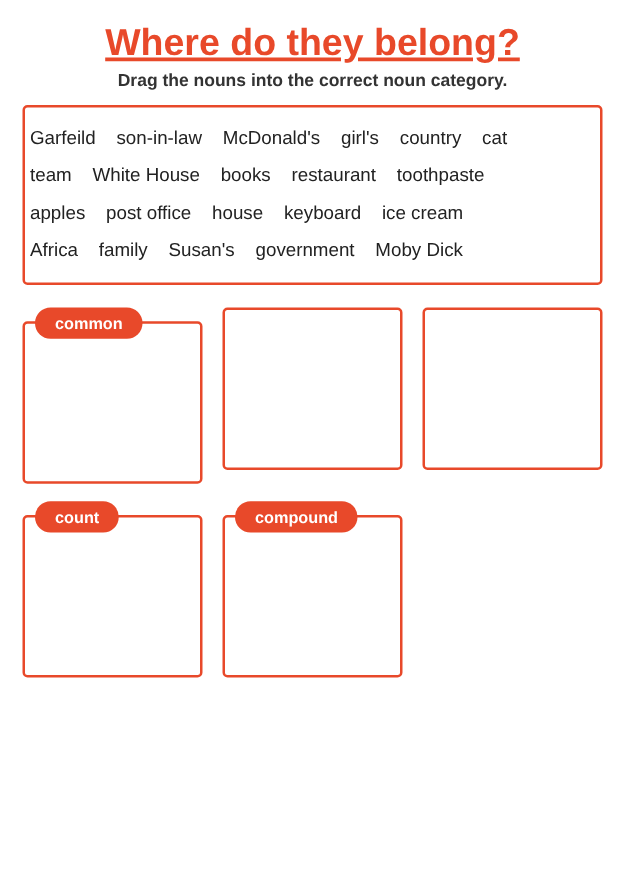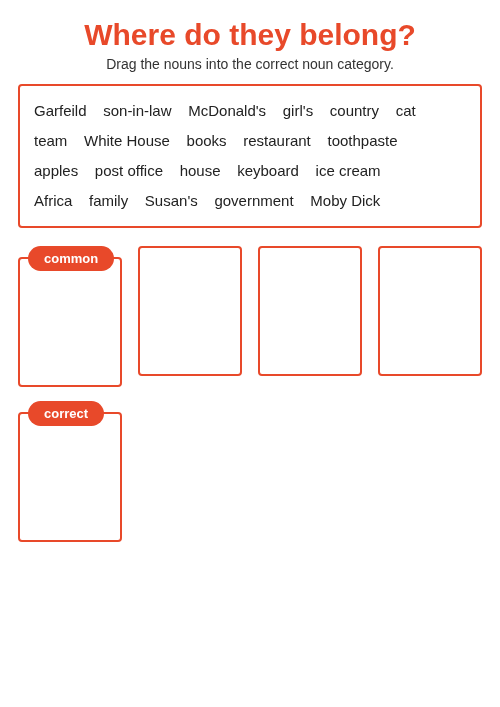--- a/index.html
+++ b/index.html
@@ -14,43 +14,45 @@
       align-items: center;
       padding: 18px 18px 24px 18px;
     }
 
     .page-title {
       color: #e8492a;
       font-size: 30px;
       font-weight: 900;
       text-align: center;
       margin-bottom: 4px;
+      text-decoration: underline;
     }
 
     .subtitle {
       font-size: 14px;
       color: #333;
       text-align: center;
       margin-bottom: 12px;
+      font-weight: bold;
     }
 
     .word-bank {
       border: 2px solid #e8492a;
       border-radius: 4px;
-      padding: 10px 14px;
+      padding: 10px 4px;
       width: 100%;
       margin-bottom: 18px;
       line-height: 2.0;
       font-size: 15px;
       color: #222;
     }
 
     .categories-grid {
       display: grid;
-      grid-template-columns: 1fr 1fr 1fr 1fr;
+      grid-template-columns: 1fr 1fr 1fr;
       gap: 14px 16px;
       width: 100%;
     }
 
     .category-cell {
       display: flex;
       flex-direction: column;
       align-items: flex-start;
       position: relative;
     }
@@ -93,19 +95,20 @@
       <div class="category-label">common</div>
       <div class="category-box"></div>
     </div>
     <div class="category-cell">
       <div class="category-box"></div>
     </div>
     <div class="category-cell">
       <div class="category-box"></div>
     </div>
     <div class="category-cell">
+      <div class="category-label">count</div>
       <div class="category-box"></div>
     </div>
     <div class="category-cell">
-      <div class="category-label">correct</div>
+      <div class="category-label">compound</div>
       <div class="category-box"></div>
     </div>
   </div>
 
 </body></html>

